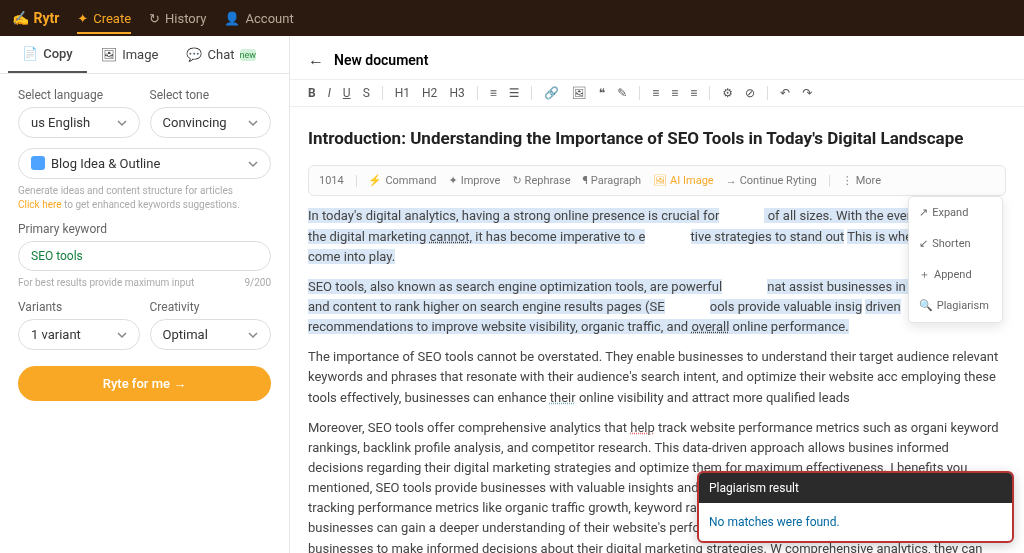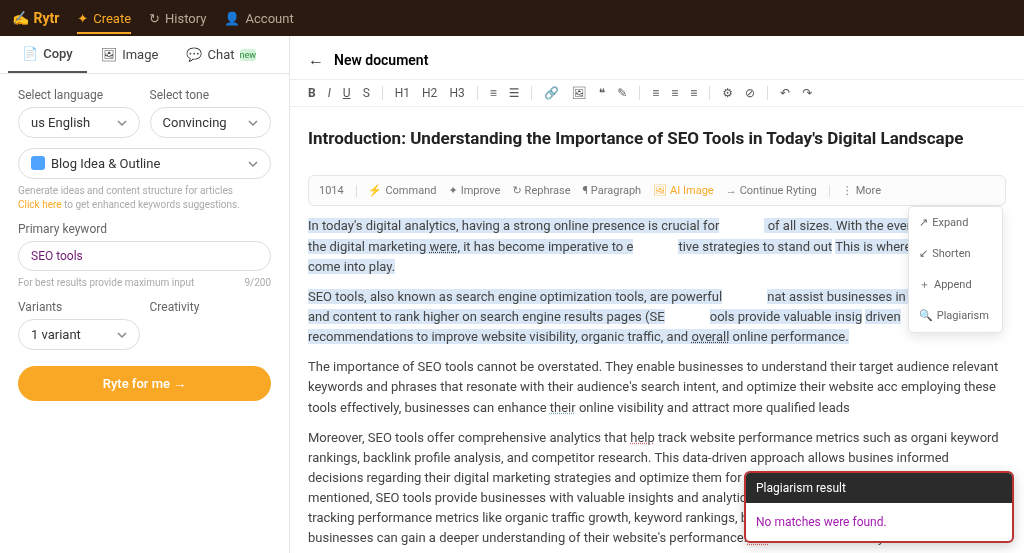--- a/index.html
+++ b/index.html
@@ -12,50 +12,50 @@
 .sidebar { width: 290px; border-right: 1px solid #e5e5e5; display: flex; flex-direction: column; }
 .side-tabs { display: flex; border-bottom: 1px solid #e5e5e5; padding: 0 8px; }
 .side-tab { padding: 10px 14px; font-size: 13px; color: #444; display: flex; align-items: center; gap: 5px; cursor: pointer; }
 .side-tab.active { border-bottom: 2px solid #555; font-weight: 500; }
 .badge-new { background: #d1f2d9; color: #2d8a3e; font-size: 9px; padding: 1px 0; border-radius: 3px; }
 .side-body { padding: 14px 18px; display: flex; flex-direction: column; gap: 10px; font-size: 12px; color: #666; }
 .field-row { display: flex; gap: 10px; }
 .field { flex: 1; display: flex; flex-direction: column; gap: 5px; }
 .lbl { font-size: 12px; color: #666; }
 .select { border: 1px solid #ddd; border-radius: 16px; padding: 7px 12px; font-size: 13px; color: #333; display: flex; align-items: center; justify-content: space-between; cursor: pointer; background: #fff; }
-.input { border: 1px solid #ddd; border-radius: 16px; padding: 7px 12px; font-size: 12px; color: #701a75; width: 100%; }
+.input { border: 1px solid #ddd; border-radius: 16px; padding: 7px 12px; font-size: 12px; color: #15803d; width: 100%; }
 .hint { font-size: 10px; color: #aaa; line-height: 1.4; }
 .hint a { color: #f9a826; }
 .counter-row { display: flex; justify-content: space-between; font-size: 10px; color: #aaa; }
 .ryte-btn { background: #f9a826; color: #fff; border: none; border-radius: 18px; padding: 10px; font-size: 13px; font-weight: 500; cursor: pointer; display: flex; align-items: flex-start; justify-content: center; gap: 5px; margin-top: 6px; }
 .usecase-sel { display: flex; align-items: flex-start; gap: 6px; }
 .usecase-icon { width: 14px; height: 14px; background: #4da3ff; border-radius: 3px; }
 .main { flex: 1; display: flex; flex-direction: column; overflow: hidden; position: relative; }
 .doc-head { padding: 14px 18px 10px 18px; display: flex; align-items: center; gap: 10px; }
 .back-arrow { font-size: 16px; cursor: pointer; color: #333; }
 .doc-title { font-weight: 600; font-size: 14px; }
 .toolbar { display: flex; align-items: center; gap: 12px; padding: 6px 18px; border-bottom: 1px solid #eee; border-top: 1px solid #eee; }
 .tb-btn { font-size: 12px; color: #555; cursor: pointer; }
 .tb-sep { width: 1px; height: 14px; background: #ddd; }
 .tb-bold { font-weight: 700; }
 .tb-i { font-style: italic; }
 .tb-u { text-decoration: underline; }
 .doc-body { padding: 10px 18px 18px 18px; font-size: 13px; color: #444; line-height: 1.55; overflow: hidden; position: relative; }
-.doc-h1 { font-size: 17px; font-weight: 700; color: #222; margin: 8px 0 24px 0; }
+.doc-h1 { font-size: 17px; font-weight: 700; color: #222; margin: 8px 0 14px 0; }
 .context-bar { border: 1px solid #e5e5e5; background: #fcfcfc; border-radius: 6px; padding: 6px 10px; margin: 4px 0 10px 0; display: flex; align-items: center; gap: 12px; font-size: 11px; color: #777; position: relative; }
 .ctx-item { display: flex; align-items: center; gap: 3px; cursor: pointer; }
 .ctx-item.ai { color: #f9a826; }
 .ctx-sep { width: 1px; height: 12px; background: #ddd; }
 .more-dropdown { position: absolute; right: 2px; top: 30px; background: #fff; border: 1px solid #e5e5e5; border-radius: 5px; box-shadow: 0 4px 12px rgba(0,0,0,0.1); width: 95px; font-size: 11px; z-index: 5; }
 .dd-item { padding: 7px 10px; color: #666; cursor: pointer; display:flex; align-items:center; gap:4px; }
 .para { margin-bottom: 10px; }
 .hl { background: #d8e6f5; }
-.plagiarism { position: absolute; right: 10px; bottom: 10px; width: 270px; border: 2px solid #b33; border-radius: 6px; overflow: hidden; background: #fff; z-index: 10; box-shadow: 0 3px 12px rgba(0,0,0,0.2); }
+.plagiarism { position: absolute; right: 10px; bottom: 10px; width: 317px; border: 2px solid #b33; border-radius: 6px; overflow: hidden; background: #fff; z-index: 10; box-shadow: 0 3px 12px rgba(0,0,0,0.2); }
 .plag-head { background: #2b2b2b; color: #fff; font-size: 12px; padding: 8px 10px; }
-.plag-body { padding: 12px 10px; font-size: 12px; color: #a21caf; }
+.plag-body { padding: 12px 10px; font-size: 12px; color: #0369a1; }
 svg.chev { width: 10px; height: 10px; }
 </style>
 </head>
 <body>
 
 <div class="topnav">
   <div class="logo">
     <span>✍️</span>
     <span>Rytr</span>
   </div>
@@ -144,20 +144,26 @@
           <div class="lbl">Variants</div>
           <div class="select">
             <span>1 variant</span>
             <svg class="chev" viewBox="0 0 10 10">
                 <path d="M1 3l4 4 4-4" fill="none" stroke="#888" stroke-width="1.5"></path>
               </svg>
           </div>
         </div>
         <div class="field">
           <div class="lbl">Creativity</div>
+          <div class="select">
+            <span>Optimal</span>
+            <svg class="chev" viewBox="0 0 10 10">
+                <path d="M1 3l4 4 4-4" fill="none" stroke="#888" stroke-width="1.5"></path>
+              </svg>
+          </div>
         </div>
       </div>
 
       <button class="ryte-btn">
         <span>Ryte for me  →</span>
       </button>
     </div>
   </div>
 
   <div class="main">
@@ -213,21 +219,21 @@
         <div class="more-dropdown">
           <div class="dd-item">↗ <span>Expand</span></div>
           <div class="dd-item">↙ <span>Shorten</span></div>
           <div class="dd-item">＋ <span>Append</span></div>
           <div class="dd-item">🔍 <span>Plagiarism</span></div>
         </div>
       </div>
 
       <div class="para">
         <span class="hl">In today's digital analytics, having a strong online presence is crucial for</span>&nbsp;&nbsp;&nbsp;&nbsp;&nbsp;&nbsp;&nbsp;&nbsp;&nbsp;&nbsp;&nbsp;&nbsp;&nbsp;&nbsp;<span class="hl"> of all sizes. With the ever-</span>
-        <span class="hl">competition in the digital marketing </span><span class="hl" style="text-decoration:underline dotted">were</span><span class="hl">, it has become imperative to e</span>&nbsp;&nbsp;&nbsp;&nbsp;&nbsp;&nbsp;&nbsp;&nbsp;&nbsp;&nbsp;&nbsp;&nbsp;&nbsp;&nbsp;<span class="hl">tive strategies to stand out</span>
+        <span class="hl">competition in the digital marketing </span><span class="hl" style="text-decoration:underline dotted">cannot</span><span class="hl">, it has become imperative to e</span>&nbsp;&nbsp;&nbsp;&nbsp;&nbsp;&nbsp;&nbsp;&nbsp;&nbsp;&nbsp;&nbsp;&nbsp;&nbsp;&nbsp;<span class="hl">tive strategies to stand out</span>
         <span class="hl">This is where SEO tools come into play.</span>
       </div>
 
       <div class="para">
         <span class="hl">SEO tools, also known as search engine optimization tools, are powerful</span>&nbsp;&nbsp;&nbsp;&nbsp;&nbsp;&nbsp;&nbsp;&nbsp;&nbsp;&nbsp;&nbsp;&nbsp;&nbsp;&nbsp;<span class="hl">nat assist businesses in opt</span>
         <span class="hl">websites and content to rank higher on search engine results pages (SE</span>&nbsp;&nbsp;&nbsp;&nbsp;&nbsp;&nbsp;&nbsp;&nbsp;&nbsp;&nbsp;&nbsp;&nbsp;&nbsp;&nbsp;<span class="hl">ools provide valuable insig</span>
         <span class="hl">driven recommendations to improve website visibility, organic traffic, and </span><span class="hl" style="text-decoration:underline dotted">overall</span><span class="hl"> online performance.</span>
       </div>
 
       <div class="para">

